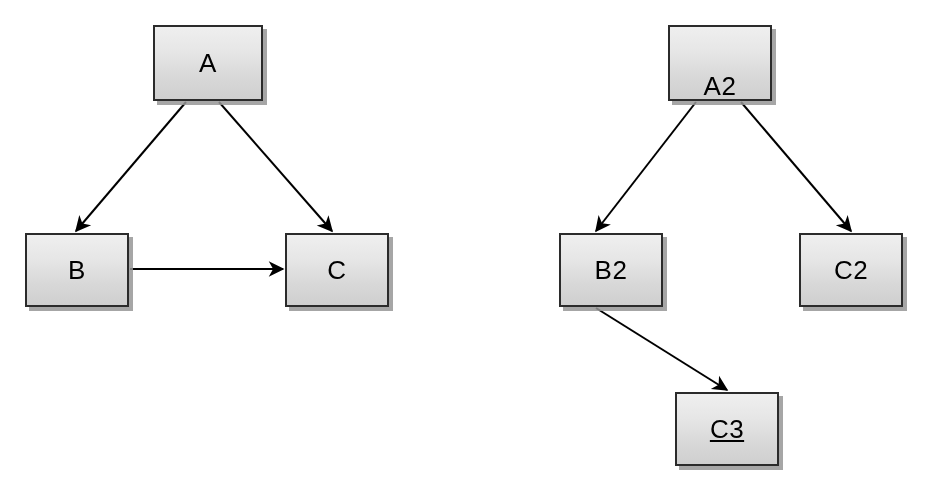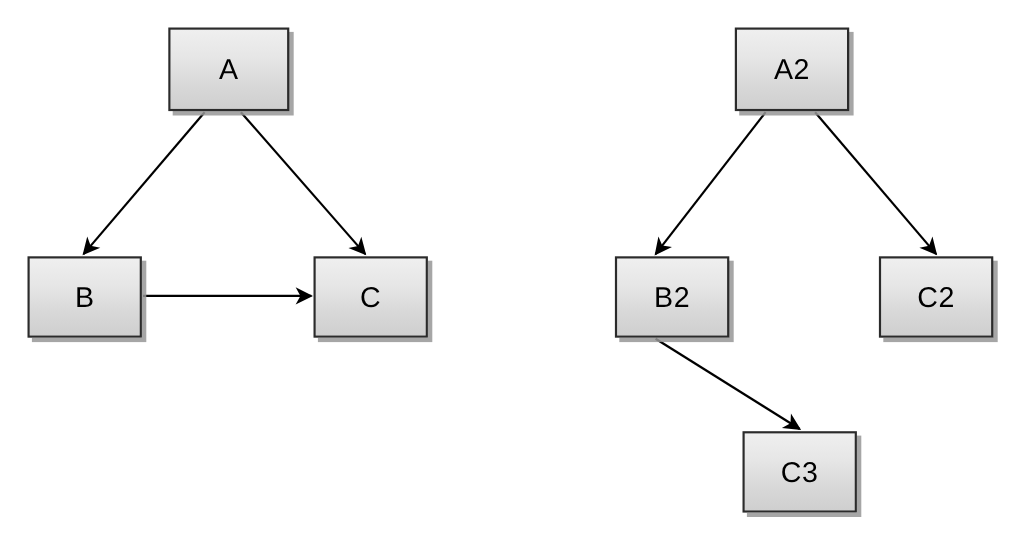--- a/index.html
+++ b/index.html
@@ -73,27 +73,27 @@
         <span class="node-label">A</span>
       </div>
       <div class="node" style="left: 25px; top: 233px; width: 104px; height: 74px;">
         <span class="node-label">B</span>
       </div>
       <div class="node" style="left: 285px; top: 233px; width: 104px; height: 74px;">
         <span class="node-label">C</span>
       </div>
     </div>
   <div id="nodes-right">
-      <div class="node" style="left: 668px; top: 25px; width: 104px; height: 76px;">
+      <div class="node" style="left: 668px; top: 25px; width: 104px; height: 76px; align-items: flex-end;">
         <span class="node-label">A2</span>
       </div>
       <div class="node" style="left: 543px; top: 233px; width: 104px; height: 74px; margin-left: 16px;">
         <span class="node-label">B2</span>
       </div>
       <div class="node" style="left: 799px; top: 233px; width: 104px; height: 74px;">
         <span class="node-label">C2</span>
       </div>
-      <div class="node" style="left: 675px; top: 392px; width: 104px; height: 74px;">
+      <div class="node" style="left: 675px; top: 392px; width: 104px; height: 74px; text-decoration: underline;">
         <span class="node-label">C3</span>
       </div>
     </div>
 
 </div>
 
 </body></html>

